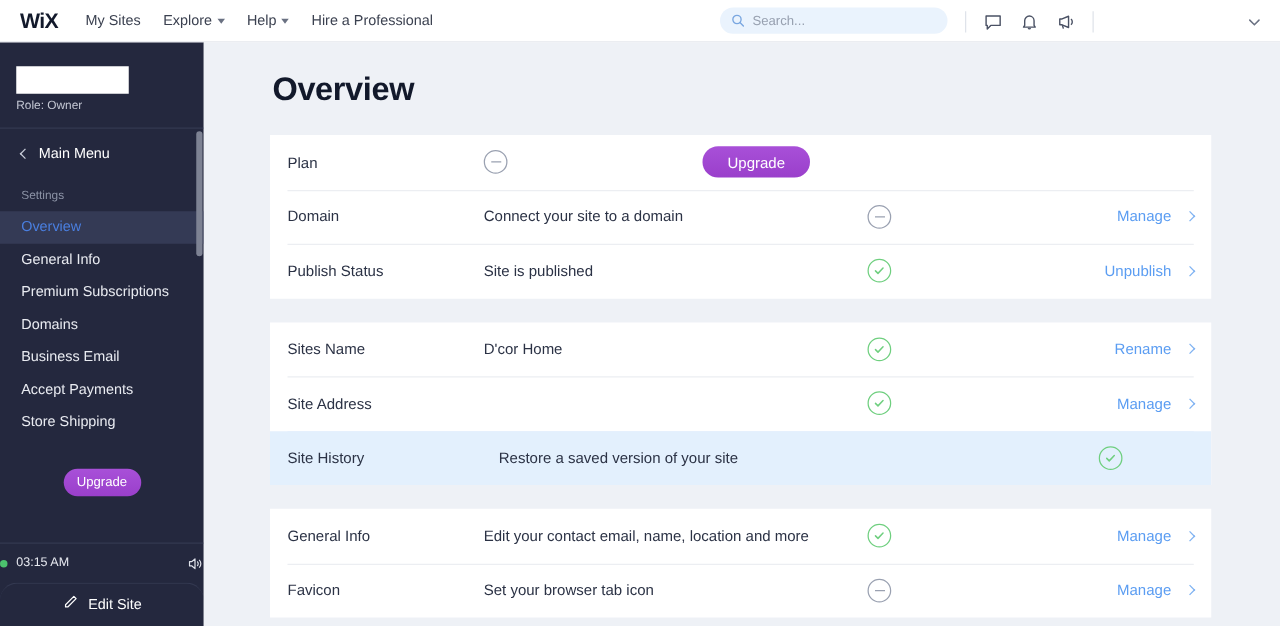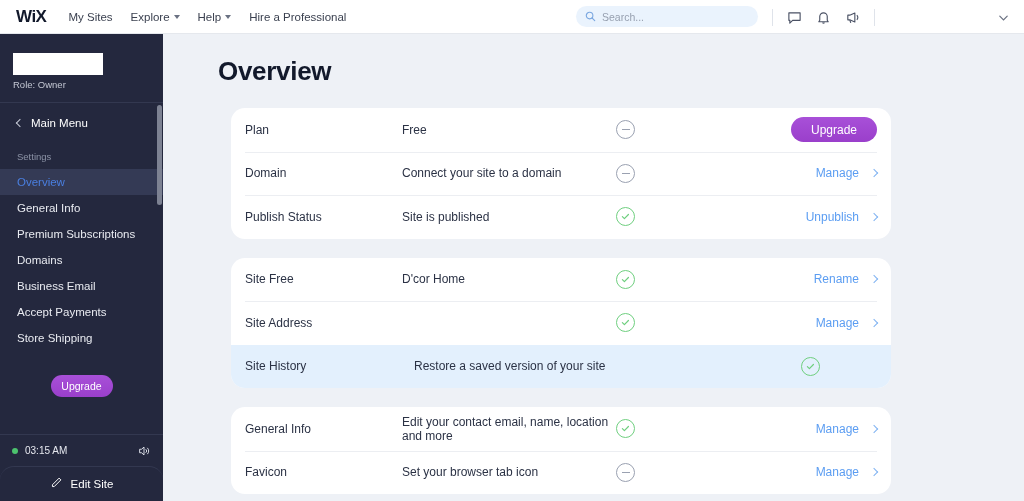--- a/index.html
+++ b/index.html
@@ -112,21 +112,21 @@
     color: #fff; font-size: 10.5px;
     display: flex; align-items: center; justify-content: center;
     border: none; cursor: pointer;
     font-family: "Liberation Sans", sans-serif;
   }
   .sb-bottom {
     position: absolute; left: 0; bottom: 0; width: 163px;
   }
   .sb-status {
     height: 32px; border-top: 1px solid #333850;
-    display: flex; align-items: center; padding: 0 12px;
+    display: flex; align-items: center; padding: 0 0;
   }
   .green-dot {
     width: 6px; height: 6px; border-radius: 50%;
     background: #4cc36e; margin-right: 7px;
   }
   .time-text { font-size: 10px; color: #e6e8ef; }
   .speaker-icon { margin-left: auto; cursor: pointer; display: flex; }
   .sb-edit {
     height: 35px; border-top: 1px solid #333850;
     display: flex; align-items: center; justify-content: center;
@@ -145,24 +145,24 @@
     width: 861px; height: 467px;
     background: #eef1f6;
     overflow: hidden;
   }
   .page-title {
     margin: 22px 0 0 55px;
     font-size: 26px; font-weight: bold;
     color: #12192b; letter-spacing: -0.3px;
   }
   .card {
-    margin: 0 0 0 68px;
-    width: 660px;
+    margin: 0 0 0 53px;
+    width: 753px;
     background: #ffffff;
-    border-radius: 14px;
+    border-radius: 0;
     overflow: hidden;
   }
   .card.c1 { margin-top: 21px; }
   .card.c2 { margin-top: 19px; }
   .card.c3 { margin-top: 19px; }
   .row {
     height: 43.5px;
     display: flex; align-items: center;
     position: relative;
     padding: 0 0 0 14px;
@@ -340,21 +340,20 @@
     </div>
   </div>
 </div>
 
 <div class="main">
   <div class="page-title">Overview</div>
 
   <div class="card c1">
     <div class="row">
       <div class="row-label">Plan</div>
-      <div class="row-value">Free</div>
       <div class="status-cell">
         <span class="circ dash"></span>
       </div>
       <div class="action-cell">
         <button class="btn-upgrade">Upgrade</button>
       </div>
     </div>
     <div class="row">
       <div class="row-label">Domain</div>
       <div class="row-value">Connect your site to a domain</div>
@@ -378,21 +377,21 @@
       </div>
       <div class="action-cell">
         <span class="action-link">Unpublish</span>
         <span class="chev-right"></span>
       </div>
     </div>
   </div>
 
   <div class="card c2">
     <div class="row">
-      <div class="row-label">Site Free</div>
+      <div class="row-label">Sites Name</div>
       <div class="row-value">D'cor Home</div>
       <div class="status-cell">
         <span class="circ check">
           <svg width="11" height="11" viewBox="0 0 12 12">
               <path d="M2.6 6.2l2.2 2.2 4.4-4.6" fill="none" stroke="#6fcf7f" stroke-width="1.3" stroke-linecap="round" stroke-linejoin="round"></path>
             </svg>
         </span>
       </div>
       <div class="action-cell">
         <span class="action-link">Rename</span>

